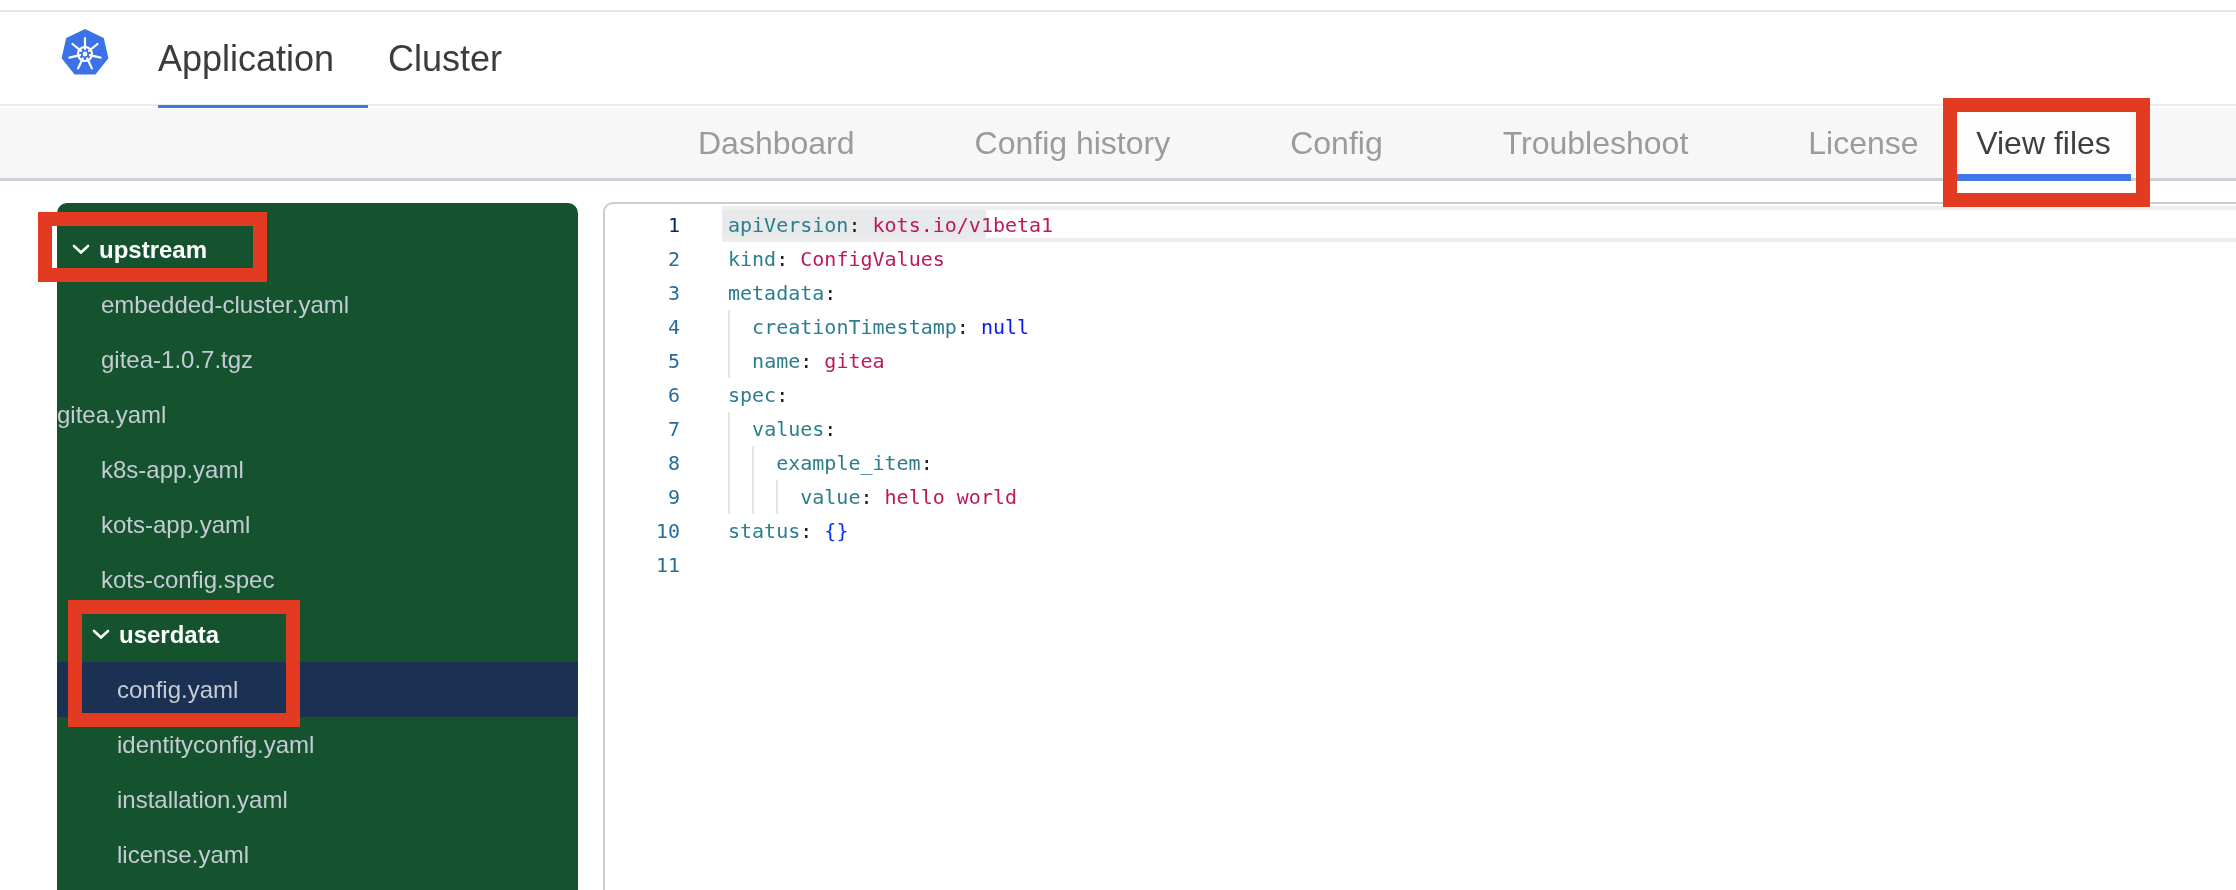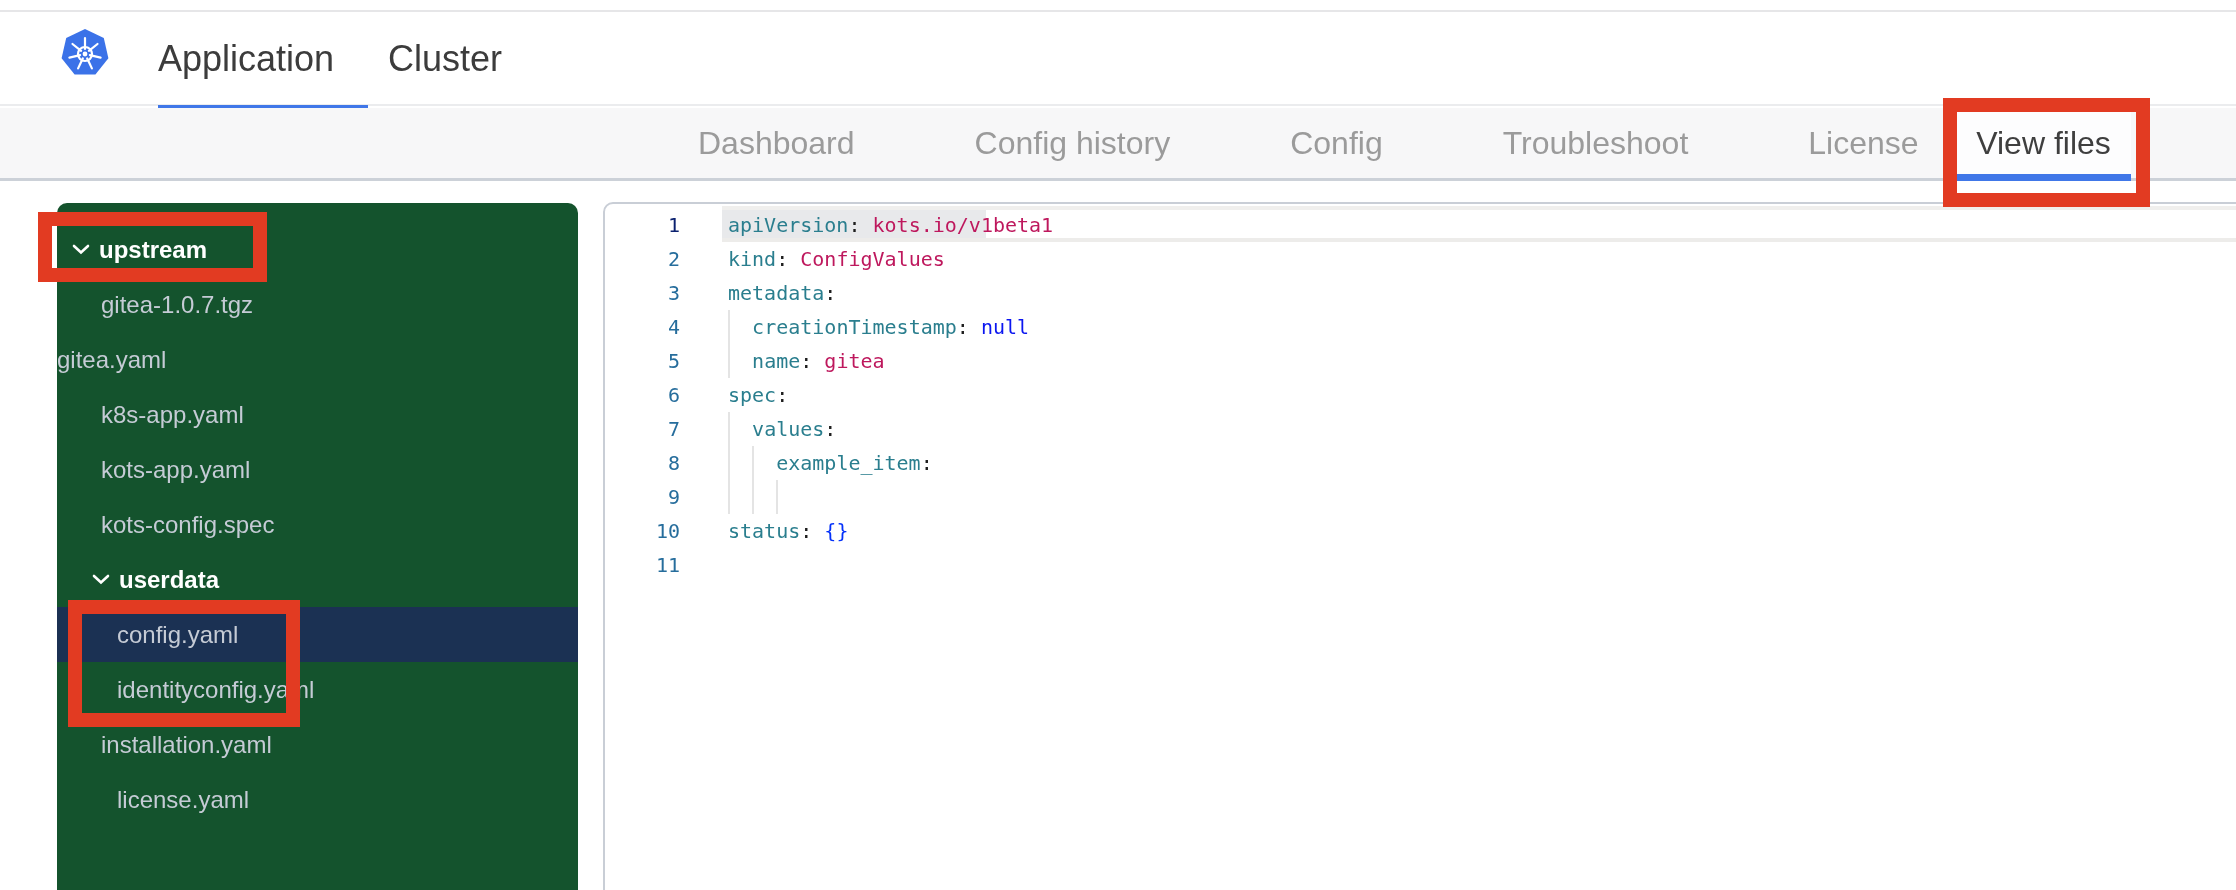--- a/index.html
+++ b/index.html
@@ -109,20 +109,23 @@
 <div class="sidebar" id="file-tree">
     <div class="tree-row folder" style="padding-left: 15px;">
       <span class="chev">
         <svg width="18" height="11">
           <polyline points="2,2 9,8.5 16,2" stroke="#ffffff" stroke-width="2.6" fill="none" stroke-linecap="round"></polyline>
         </svg>
       </span>
       <span>upstream</span>
     </div>
     <div class="tree-row file" style="padding-left: 44px;">
+      <span>embedded-cluster.yaml</span>
+    </div>
+    <div class="tree-row file" style="padding-left: 44px;">
       <span>gitea-1.0.7.tgz</span>
     </div>
     <div class="tree-row file" style="">
       <span>gitea.yaml</span>
     </div>
     <div class="tree-row file" style="padding-left: 44px;">
       <span>k8s-app.yaml</span>
     </div>
     <div class="tree-row file" style="padding-left: 44px;">
       <span>kots-app.yaml</span>
@@ -137,21 +140,21 @@
         </svg>
       </span>
       <span>userdata</span>
     </div>
     <div class="tree-row file selected" style="padding-left: 60px;">
       <span>config.yaml</span>
     </div>
     <div class="tree-row file" style="padding-left: 60px;">
       <span>identityconfig.yaml</span>
     </div>
-    <div class="tree-row file" style="padding-left: 44px;">
+    <div class="tree-row file" style="padding-left: 60px;">
       <span>installation.yaml</span>
     </div>
     <div class="tree-row file" style="padding-left: 60px;">
       <span>license.yaml</span>
     </div>
   </div>
 
 <div class="editor">
   <div class="editor-inner" id="editor-inner">
     <div class="word-highlight"></div>
@@ -191,20 +194,21 @@
       <div class="indent-guide" style="left: 147.08px; top: 242px; height: 34px;"></div>
       <div class="code-row">
         <div class="gutter">8</div>
         <div class="code-text"><span class="tk-ws">    </span><span class="tk-key">example_item</span><span class="tk-p">:</span></div>
       </div>
       <div class="indent-guide" style="left: 123px; top: 276px; height: 34px;"></div>
       <div class="indent-guide" style="left: 147.08px; top: 276px; height: 34px;"></div>
       <div class="indent-guide" style="left: 171.16px; top: 276px; height: 34px;"></div>
       <div class="code-row">
         <div class="gutter">9</div>
+        <div class="code-text"><span class="tk-ws">      </span><span class="tk-key">value</span><span class="tk-p">: </span><span class="tk-val">hello world</span></div>
       </div>
       <div class="code-row">
         <div class="gutter">10</div>
         <div class="code-text"><span class="tk-key">status</span><span class="tk-p">: </span><span class="tk-br">{}</span></div>
       </div>
       <div class="code-row">
         <div class="gutter">11</div>
         <div class="code-text"></div>
       </div>
     </div>

